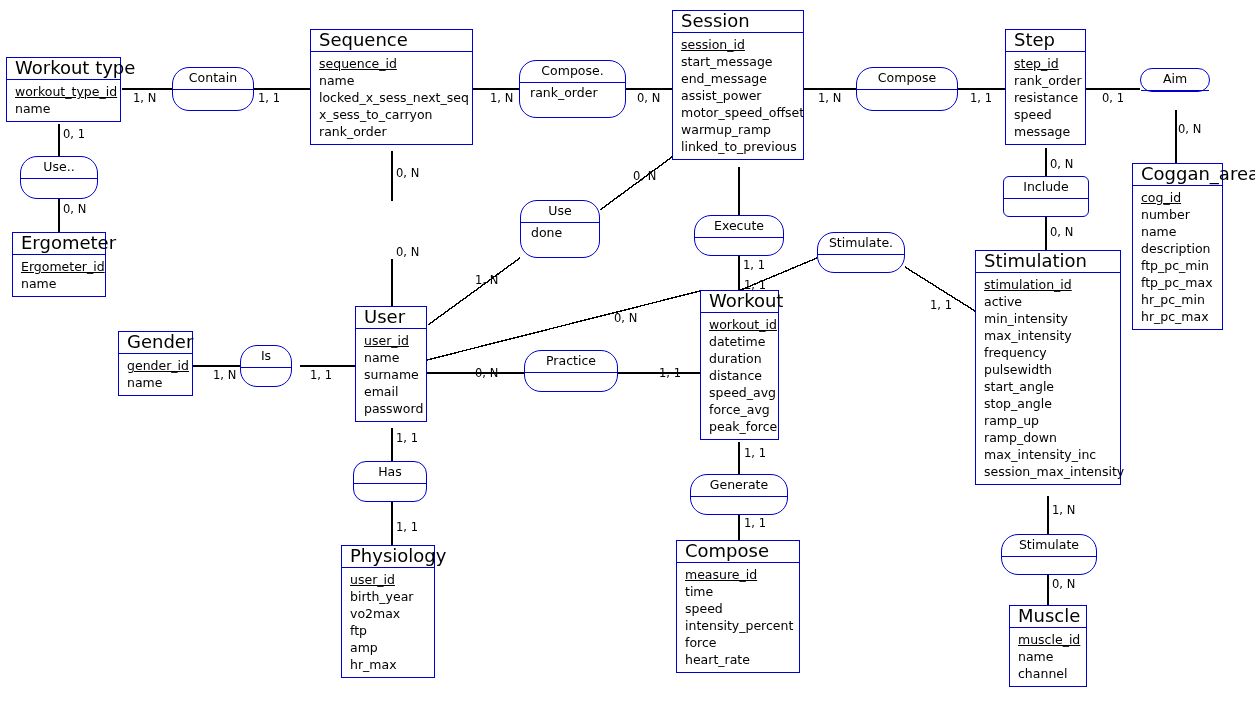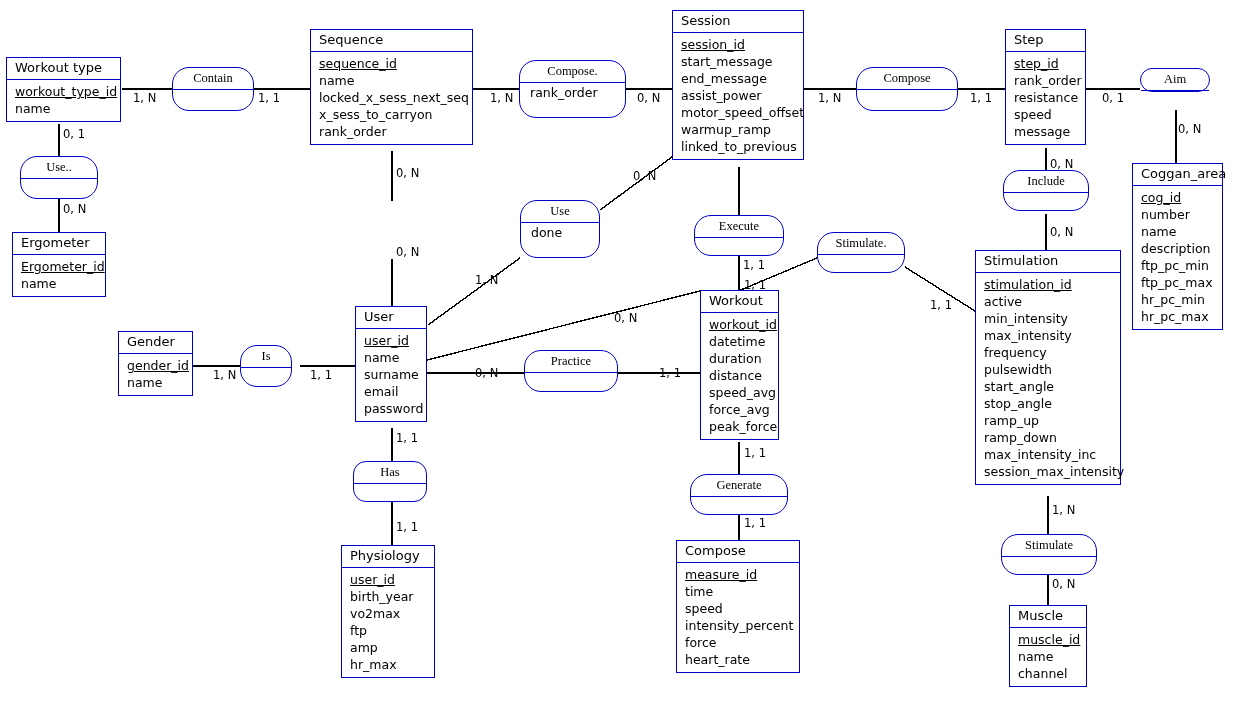--- a/index.html
+++ b/index.html
@@ -26,21 +26,21 @@
   
   .entity {
     position: absolute;
     border: 1px solid #0000cc;
     background: #ffffff;
     box-sizing: border-box;
     z-index: 3;
   }
   .entity .ent-title {
     border-bottom: 1px solid #0000cc;
-    font-size: 13px;
+    font-size: 18px;
     line-height: 14px;
     color: #000000;
     padding: 3px 0 4px 8px;
     white-space: nowrap;
   }
   .entity .ent-attrs {
     padding: 3px 0 4px 8px;
   }
   .entity .attr {
     font-size: 12.5px;
@@ -61,21 +61,20 @@
     z-index: 3;
   }
   .rel .rel-title {
     border-bottom: 1px solid #0000cc;
     font-size: 12.5px;
     line-height: 14px;
     color: #000000;
     text-align: center;
     padding: 3px 4px 4px 4px;
     white-space: nowrap;
-    font-family: Liberation Serif, serif;
   }
   .rel .rel-attrs {
     padding: 2px 0 2px 10px;
   }
   .rel .rel-attr {
     font-size: 12.5px;
     line-height: 16px;
     color: #000000;
     white-space: nowrap;
   }
@@ -328,21 +327,21 @@
   </div>
 
   <div class="rel" style="left:694px; top:215px; width:90px; height:41px;">
     <div class="rel-title">Execute</div>
   </div>
 
   <div class="rel" style="left:817px; top:232px; width:88px; height:41px;">
     <div class="rel-title">Stimulate.</div>
   </div>
 
-  <div class="rel" style="left:1003px; top:170px; width:86px; height:41px;">
+  <div class="rel" style="left:1003px; top:176px; width:86px; height:41px;border-radius:6px;">
     <div class="rel-title">Include</div>
   </div>
 
   <div class="rel" style="left:240px; top:345px; width:52px; height:42px;">
     <div class="rel-title">Is</div>
   </div>
 
   <div class="rel" style="left:524px; top:350px; width:94px; height:42px;">
     <div class="rel-title">Practice</div>
   </div>

